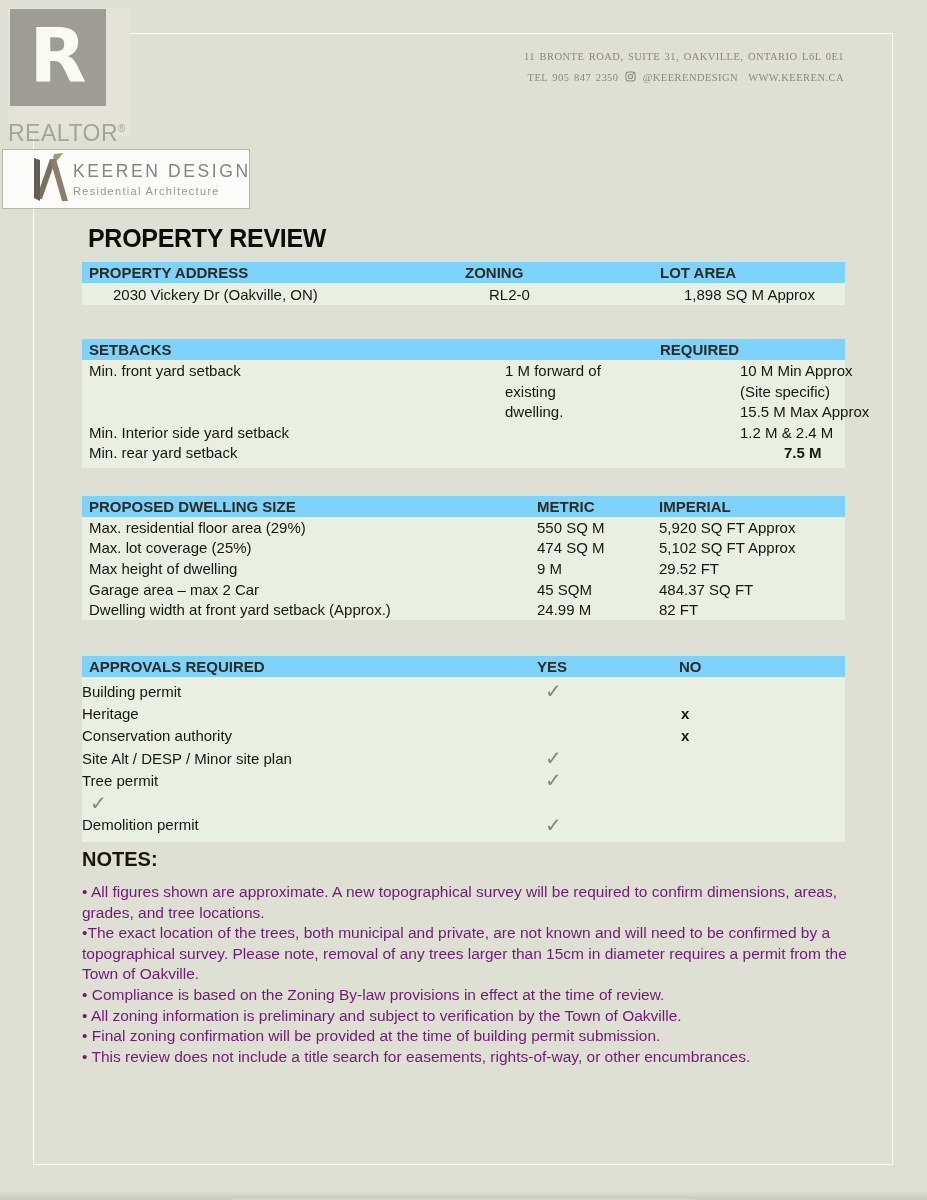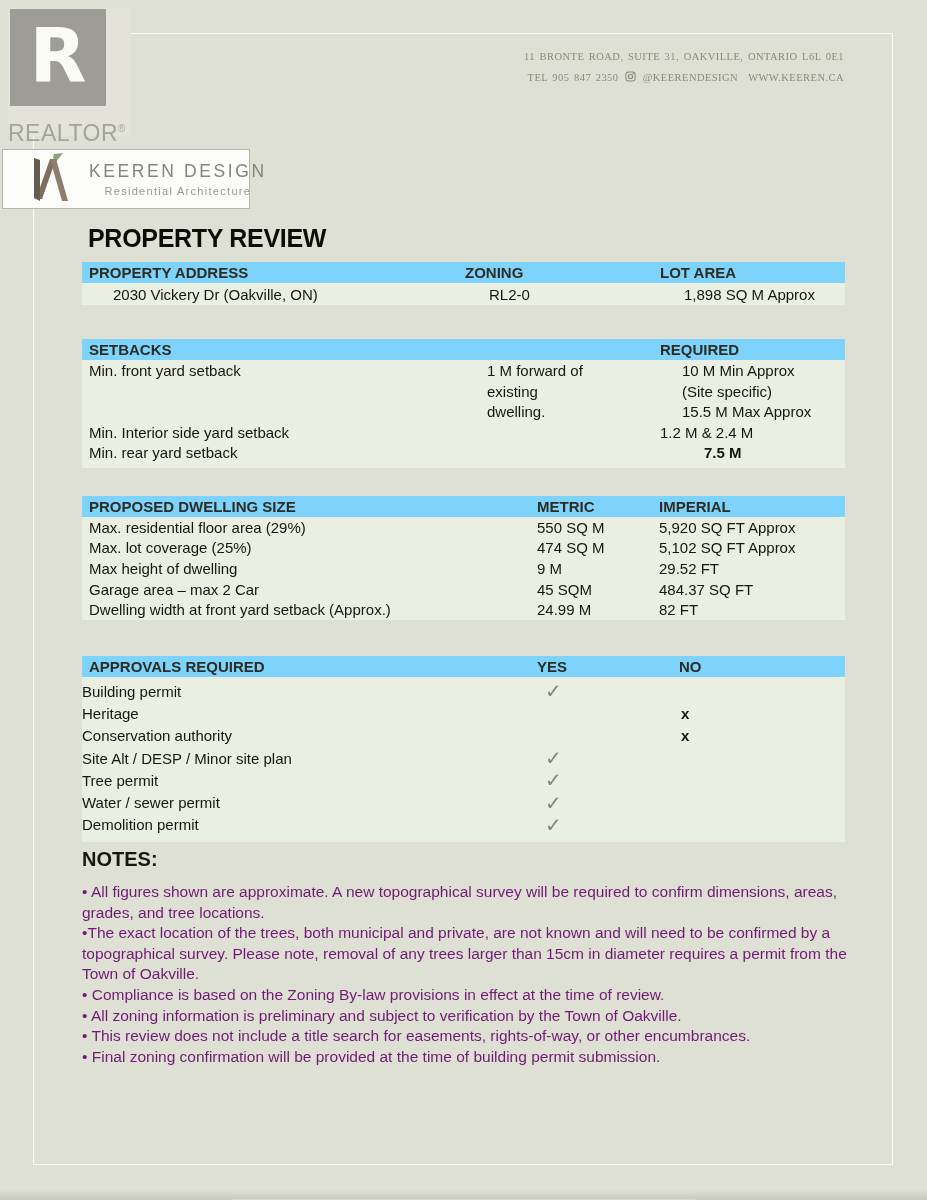--- a/index.html
+++ b/index.html
@@ -50,21 +50,21 @@
   }
   .contact .ig-icon{ display:inline-block; vertical-align:-1px; margin:0 2px; }
   .contact .web-gap{ display:inline-block; width:10px; }
   
   .brand-box{
     position:absolute; left:2px; top:149px; width:248px; height:60px;
     background:#fcfcfa; border:1px solid #b6b6ae;
     display:flex; align-items:center;
   }
   .brand-mark{ margin-left:26px; flex:0 0 auto; }
-  .brand-text{ margin-left:20px;text-align:center; }
+  .brand-text{ margin-left:4px; }
   .brand-name{
     font-size:17.5px; letter-spacing:2.6px; color:#85857c; white-space:nowrap;
   }
   .brand-tagline{
     font-size:11px; letter-spacing:1.3px; color:#98988f; margin-top:3px; white-space:nowrap;
   }
   
   .page-title{
     position:absolute; left:88px; top:224px;
     font-size:25px; font-weight:700; letter-spacing:-0.3px; color:#0d0d07;
@@ -74,26 +74,26 @@
   .thead{
     display:grid; height:21px; align-items:center;
     background:#7dd3fc; font-weight:700; color:#2c2c23;
   }
   .tbody{ background:#e9f0e1; }
   .cols-a{ grid-template-columns:383px 195px 185px; }
   .cols-b{ grid-template-columns:455px 122px 186px; }
   .thead > div:first-child, .trow > div:first-child{ padding-left:7px; }
   .trow{ display:grid; align-items:start; }
   .trow-center{ align-items:center;margin-left:24px; }
-  .pre{ white-space:pre-line;margin-left:22px; }
+  .pre{ white-space:pre-line; }
   .t1{ top:262px; }
   .t1 .trow{ height:22px; align-items:center; }
   .t2{ top:339px; }
   .t2 .tbody{ padding-bottom:4px; }
-  .t2 .trow{ line-height:20.6px; }
+  .t2 .trow{ line-height:20.6px;gap:40px; }
   .t2 .row-first{ padding-top:1px; }
   .indent-rear{ padding-left:44px;font-weight:bold; }
   .t3{ top:496px; }
   .t3 .trow{ height:20.6px; align-items:center; }
   .t4{ top:656px; }
   .t4 .thead > div:nth-child(3){ padding-left:20px; }
   .t4 .tbody{ padding:3px 0 6px; }
   .arow{ display:grid; min-height:22.3px; align-items:center; }
   .mark-yes{
     font-family:"DejaVu Sans", sans-serif; font-size:20px; font-weight:400;
@@ -260,39 +260,38 @@
       <div>Site Alt / DESP / Minor site plan</div>
       <div class="mark-yes">✓</div>
       <div class="mark-no"></div>
     </div>
     <div class="arow cols-b">
       <div>Tree permit</div>
       <div class="mark-yes">✓</div>
       <div class="mark-no"></div>
     </div>
     <div class="arow cols-b">
-      <div>Water / sewer permit</div>
       <div class="mark-yes">✓</div>
       <div class="mark-no"></div>
     </div>
     <div class="arow cols-b">
       <div>Demolition permit</div>
       <div class="mark-yes">✓</div>
       <div class="mark-no"></div>
     </div>
   </div>
 </div>
 
 <div class="notes">
   <div class="notes-heading">NOTES:</div>
   <div class="note-line">• All figures shown are approximate. A new topographical survey will be required to confirm dimensions, areas, grades, and tree locations.</div>
   <div class="note-line">•The exact location of the trees, both municipal and private, are not known and will need to be confirmed by a topographical survey. Please note, removal of any trees larger than 15cm in diameter requires a permit from the Town of Oakville.</div>
   <div class="note-line">• Compliance is based on the Zoning By-law provisions in effect at the time of review.</div>
   <div class="note-line">• All zoning information is preliminary and subject to verification by the Town of Oakville.</div>
+  <div class="note-line">• Final zoning confirmation will be provided at the time of building permit submission.</div>
   <div class="note-line">• This review does not include a title search for easements, rights-of-way, or other encumbrances.</div>
-  <div class="note-line">• Final zoning confirmation will be provided at the time of building permit submission.</div>
 </div>
 
 <div class="watermark-wrap">
   <span class="watermark">ROYAL LEPAGE REALTY PLUS OAKVILLE, Brokerage</span>
 </div>
 
 <div class="bottom-shade"></div>
 
 </body></html>

